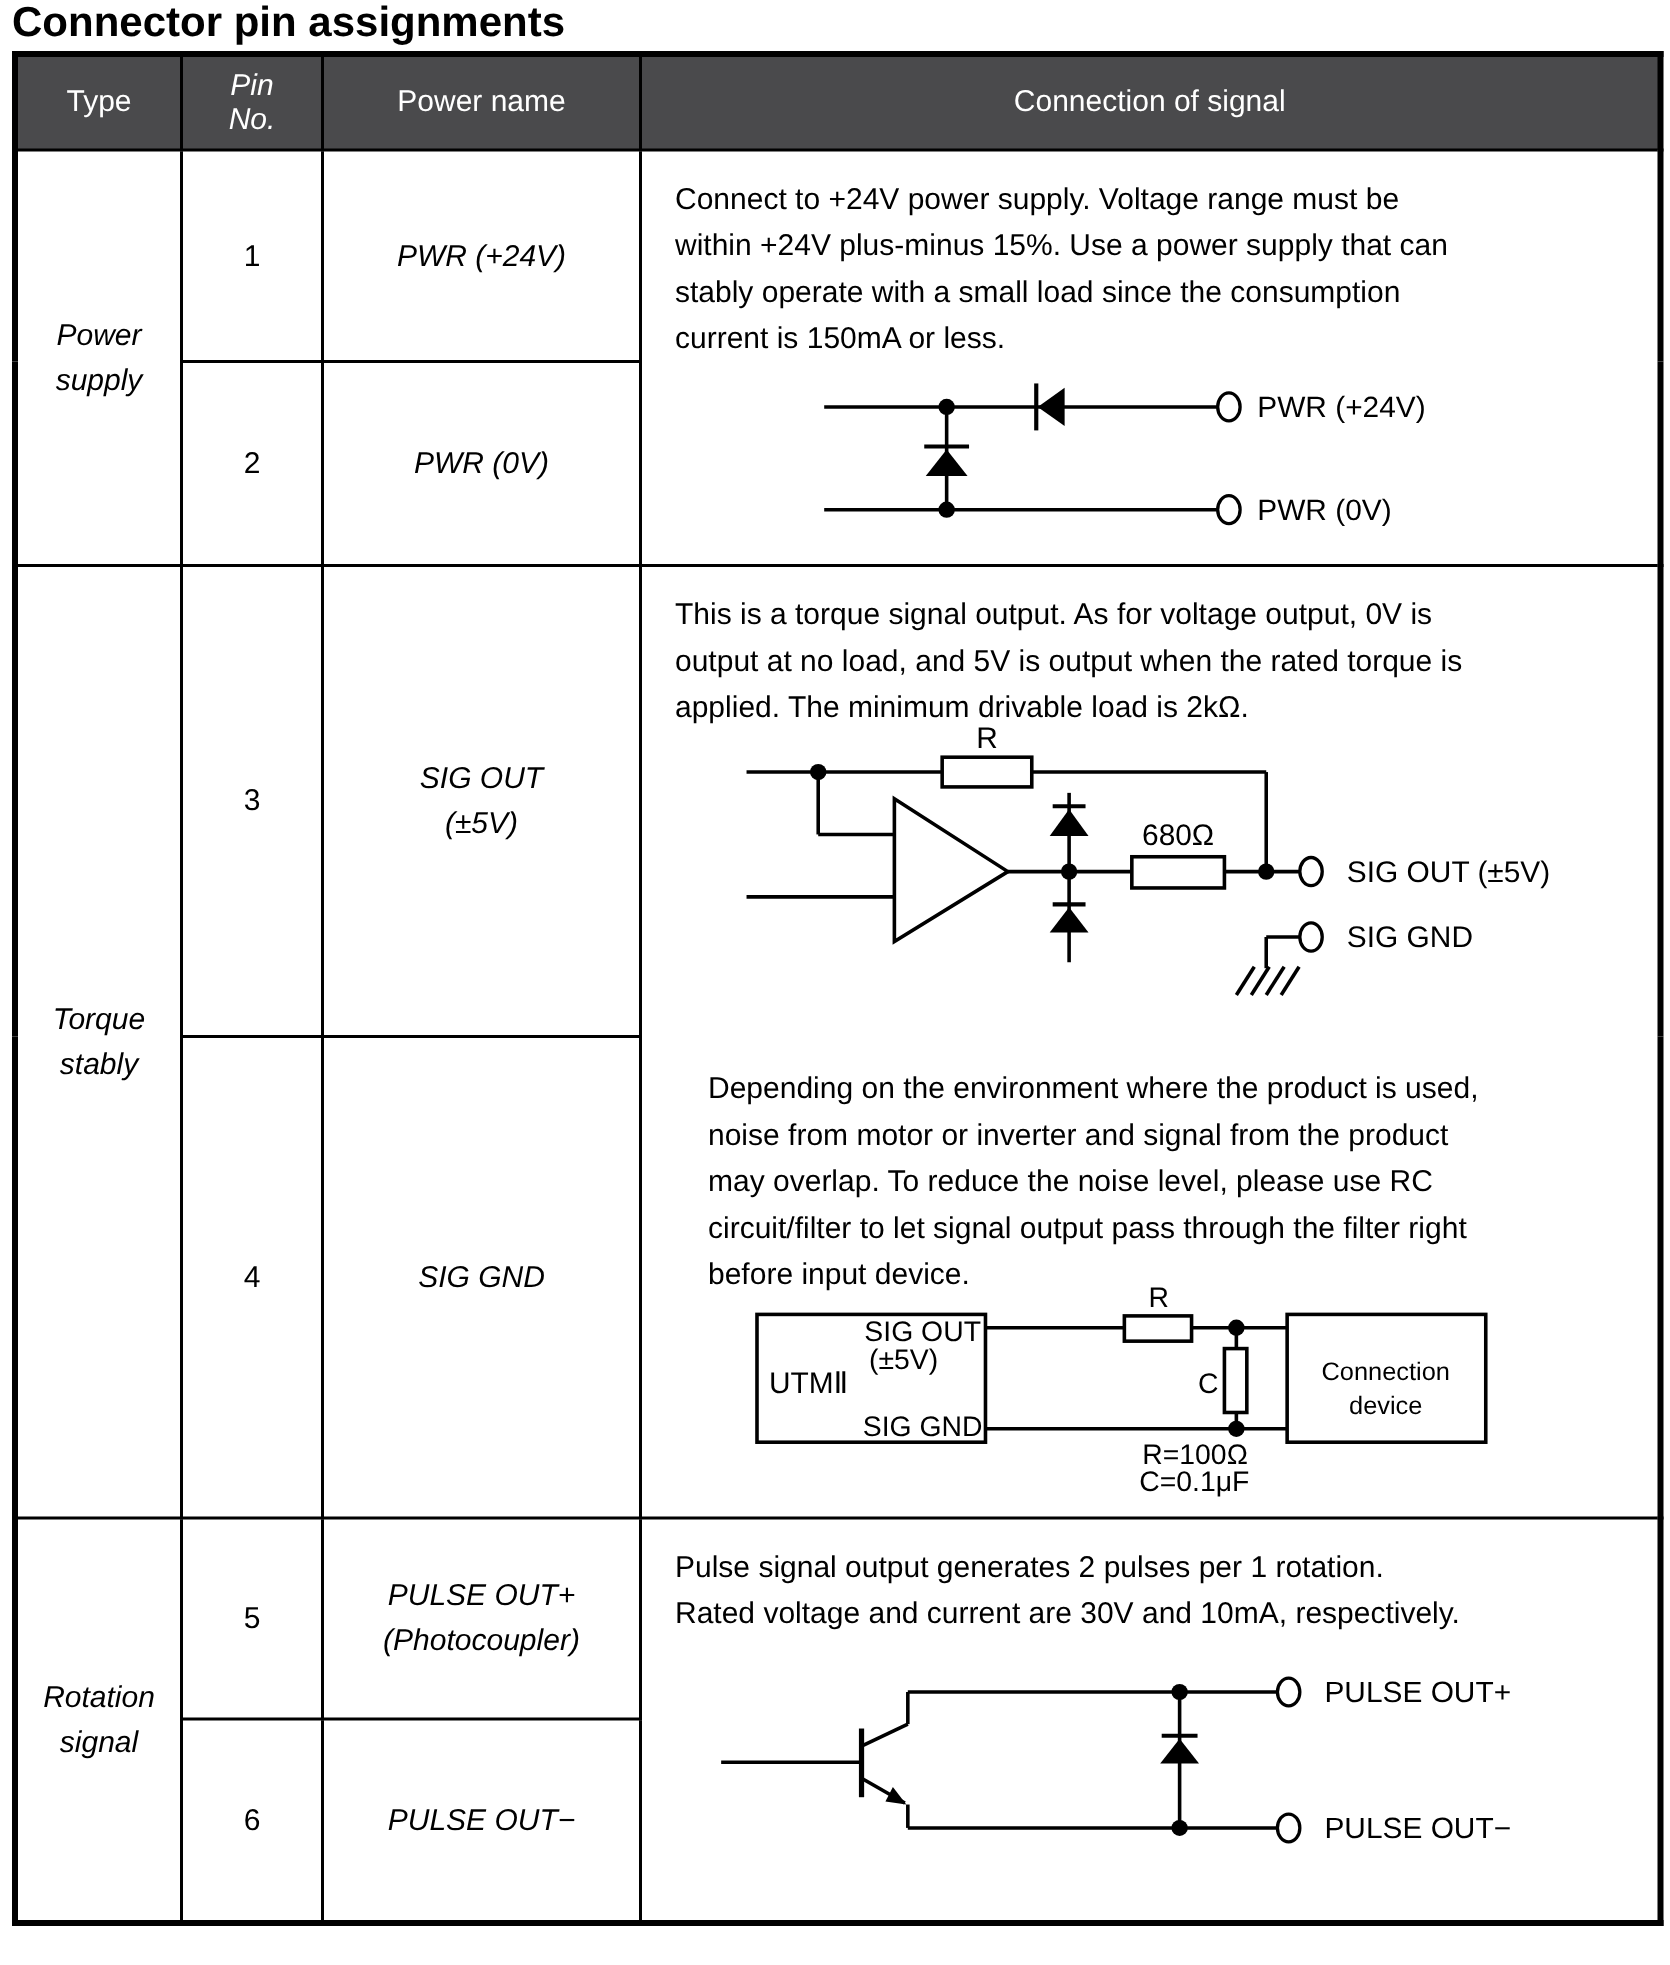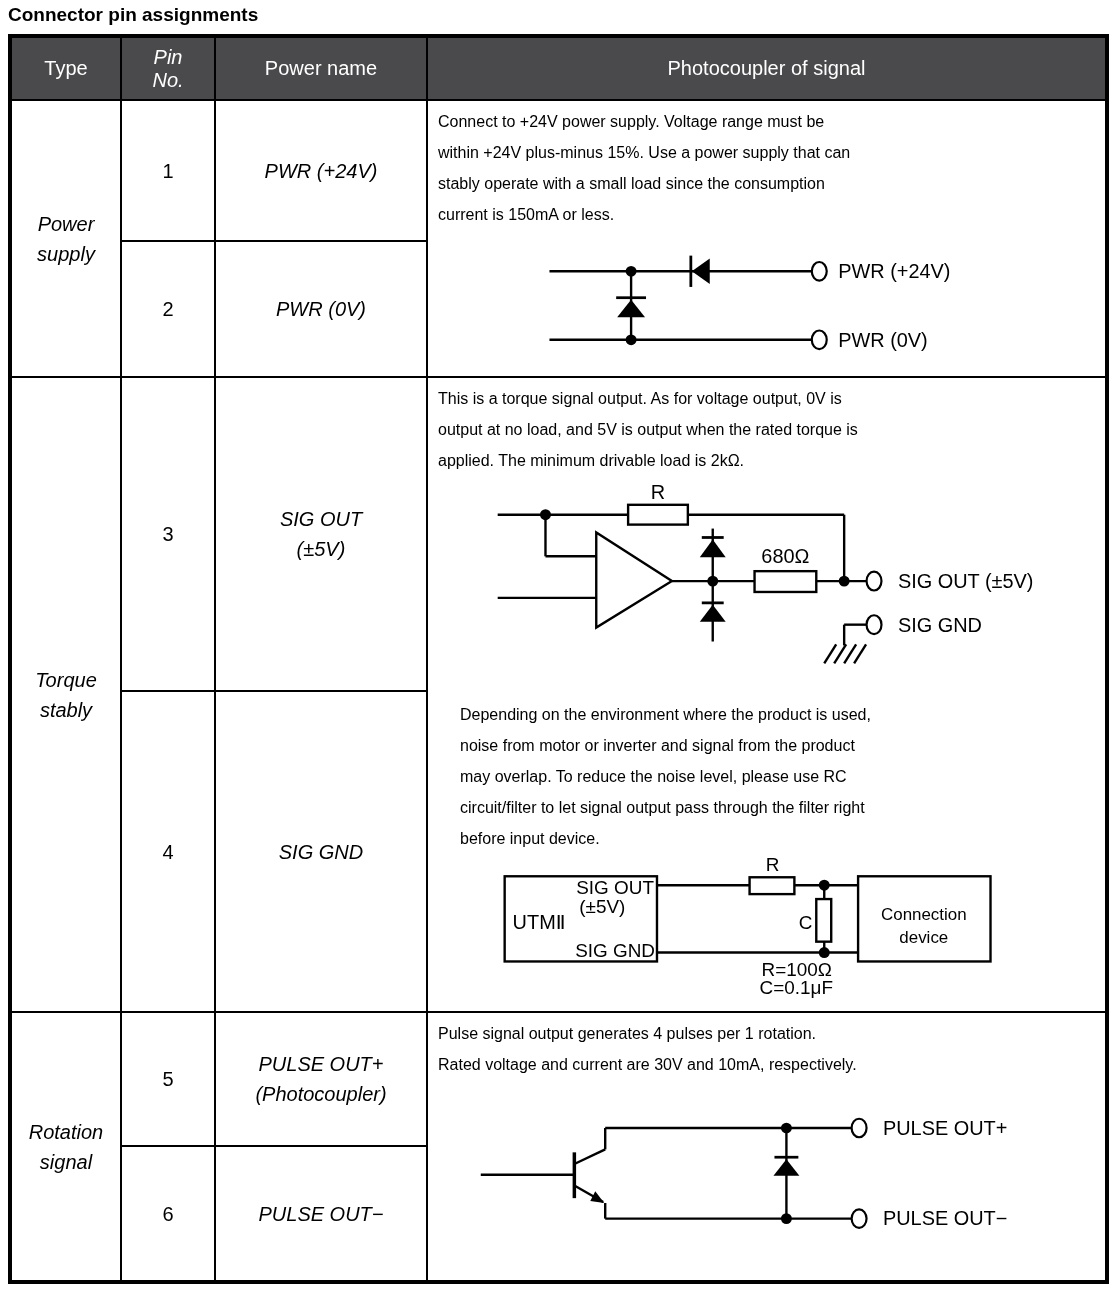--- a/index.html
+++ b/index.html
@@ -8,21 +8,21 @@
     --border:#000000;
   }
   html,body{margin:0;padding:0;background:#ffffff;}
   body{
     width:1113px;height:1310px;
     font-family:"Liberation Sans","DejaVu Sans",sans-serif;
     color:#000;
   }
   .page{padding:2px 0 0 8px;}
   h1{
-    font-size:19px;line-height:26px;font-weight:bold;
+    font-size:28px;line-height:26px;font-weight:bold;
     margin:0 0 6px 0;letter-spacing:0;
   }
   table{
     border-collapse:collapse;table-layout:fixed;
     width:1097px;border:4px solid var(--border);
   }
   th,td{border:2px solid var(--border);padding:0;}
   thead th{
     background:var(--header-bg);color:var(--header-text);
     font-weight:normal;font-size:20px;text-align:center;vertical-align:middle;
@@ -32,22 +32,22 @@
   tr.rC{height:314px;} tr.rD{height:321px;}
   tr.rE{height:134px;} tr.rF{height:136px;}
   .pre{white-space:pre-line;font-style:italic;}
   td.type,td.pin,td.sig{
     text-align:center;vertical-align:middle;font-size:20px;line-height:30px;
   }
   td.desc{
     vertical-align:top;position:relative;overflow:hidden;
   }
   .para{
-    margin:0;padding:5px 8px 0 10px;
-    font-size:16px;line-height:31px;white-space:pre-line;
+    margin:12px;padding:5px 8px 0 10px;
+    font-size:20px;line-height:31px;white-space:pre-line;
   }
   .para.abs{position:absolute;top:316px;left:0;width:660px;padding-left:32px;}
   svg.ov{
     position:absolute;left:0;top:0;width:100%;height:100%;
     pointer-events:none;display:block;
   }
   svg text{font-family:"Liberation Sans","DejaVu Sans",sans-serif;font-size:20px;fill:#000;}
   svg text.small{font-size:17px;}
   svg text.lbl19{font-size:19px;}
   .wire{stroke:#000;stroke-width:2.4;fill:none;}
@@ -70,21 +70,21 @@
         <col style="width:94px">
         <col style="width:212px">
         <col style="width:680px">
     </colgroup>
     <thead>
       <tr class="hdr">
         <th>Type</th>
         <th class="pre">Pin
 No.</th>
         <th>Power name</th>
-        <th>Photocoupler of signal</th>
+        <th>Connection of signal</th>
       </tr>
     </thead>
     <tbody>
 
       <tr class="rA">
         <td class="type pre" rowspan="2">Power
 supply</td>
         <td class="pin">1</td>
         <td class="sig pre">PWR (+24V)</td>
         <td class="desc" rowspan="2">
@@ -215,21 +215,21 @@
         <td class="sig pre">SIG GND</td>
       </tr>
 
       <tr class="rE">
         <td class="type pre" rowspan="2">Rotation
 signal</td>
         <td class="pin">5</td>
         <td class="sig pre">PULSE OUT+
 (Photocoupler)</td>
         <td class="desc" rowspan="2">
-          <p class="para">Pulse signal output generates 4 pulses per 1 rotation.
+          <p class="para">Pulse signal output generates 2 pulses per 1 rotation.
 Rated voltage and current are 30V and 10mA, respectively.</p>
           <svg class="ov" viewBox="0 0 680 274" preserveAspectRatio="none">
             <g>
               <line class="wire" x1="53" y1="166" x2="147" y2="166"></line>
               <line class="thickbar" x1="147" y1="143" x2="147" y2="190"></line>
               <line class="wire" x1="147" y1="155" x2="178" y2="140"></line>
               <line class="wire" x1="178" y1="140" x2="178" y2="118"></line>
               <line class="wire" x1="147" y1="177" x2="176" y2="194"></line>
               <polygon class="tri" points="177,195 163,193 168,183"></polygon>
               <line class="wire" x1="178" y1="195" x2="178" y2="211"></line>

